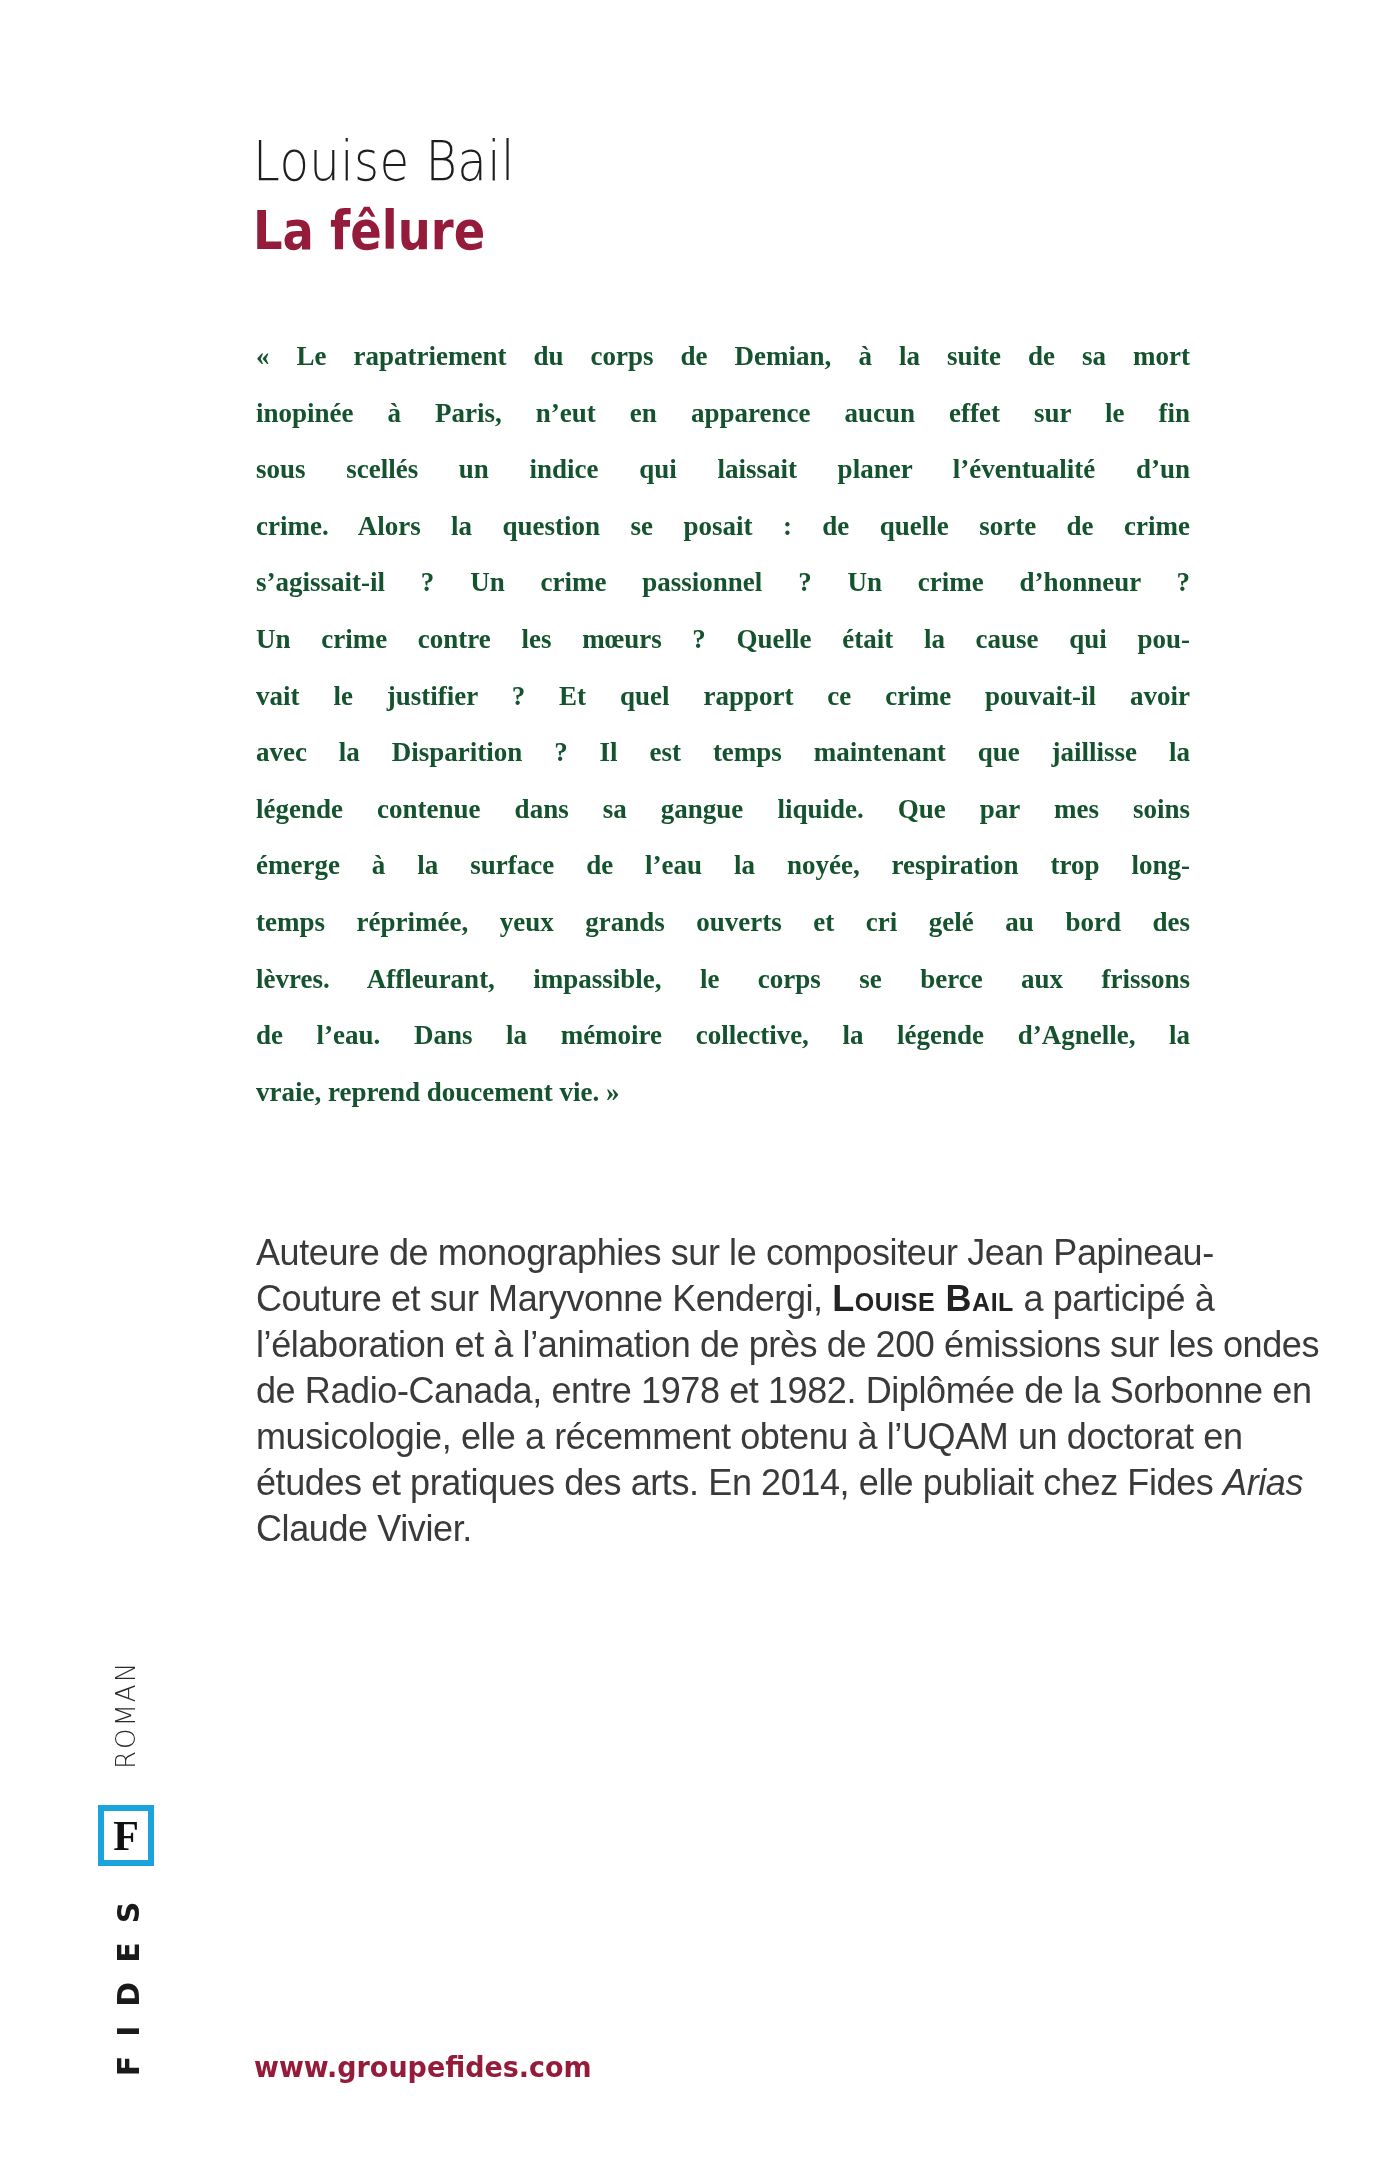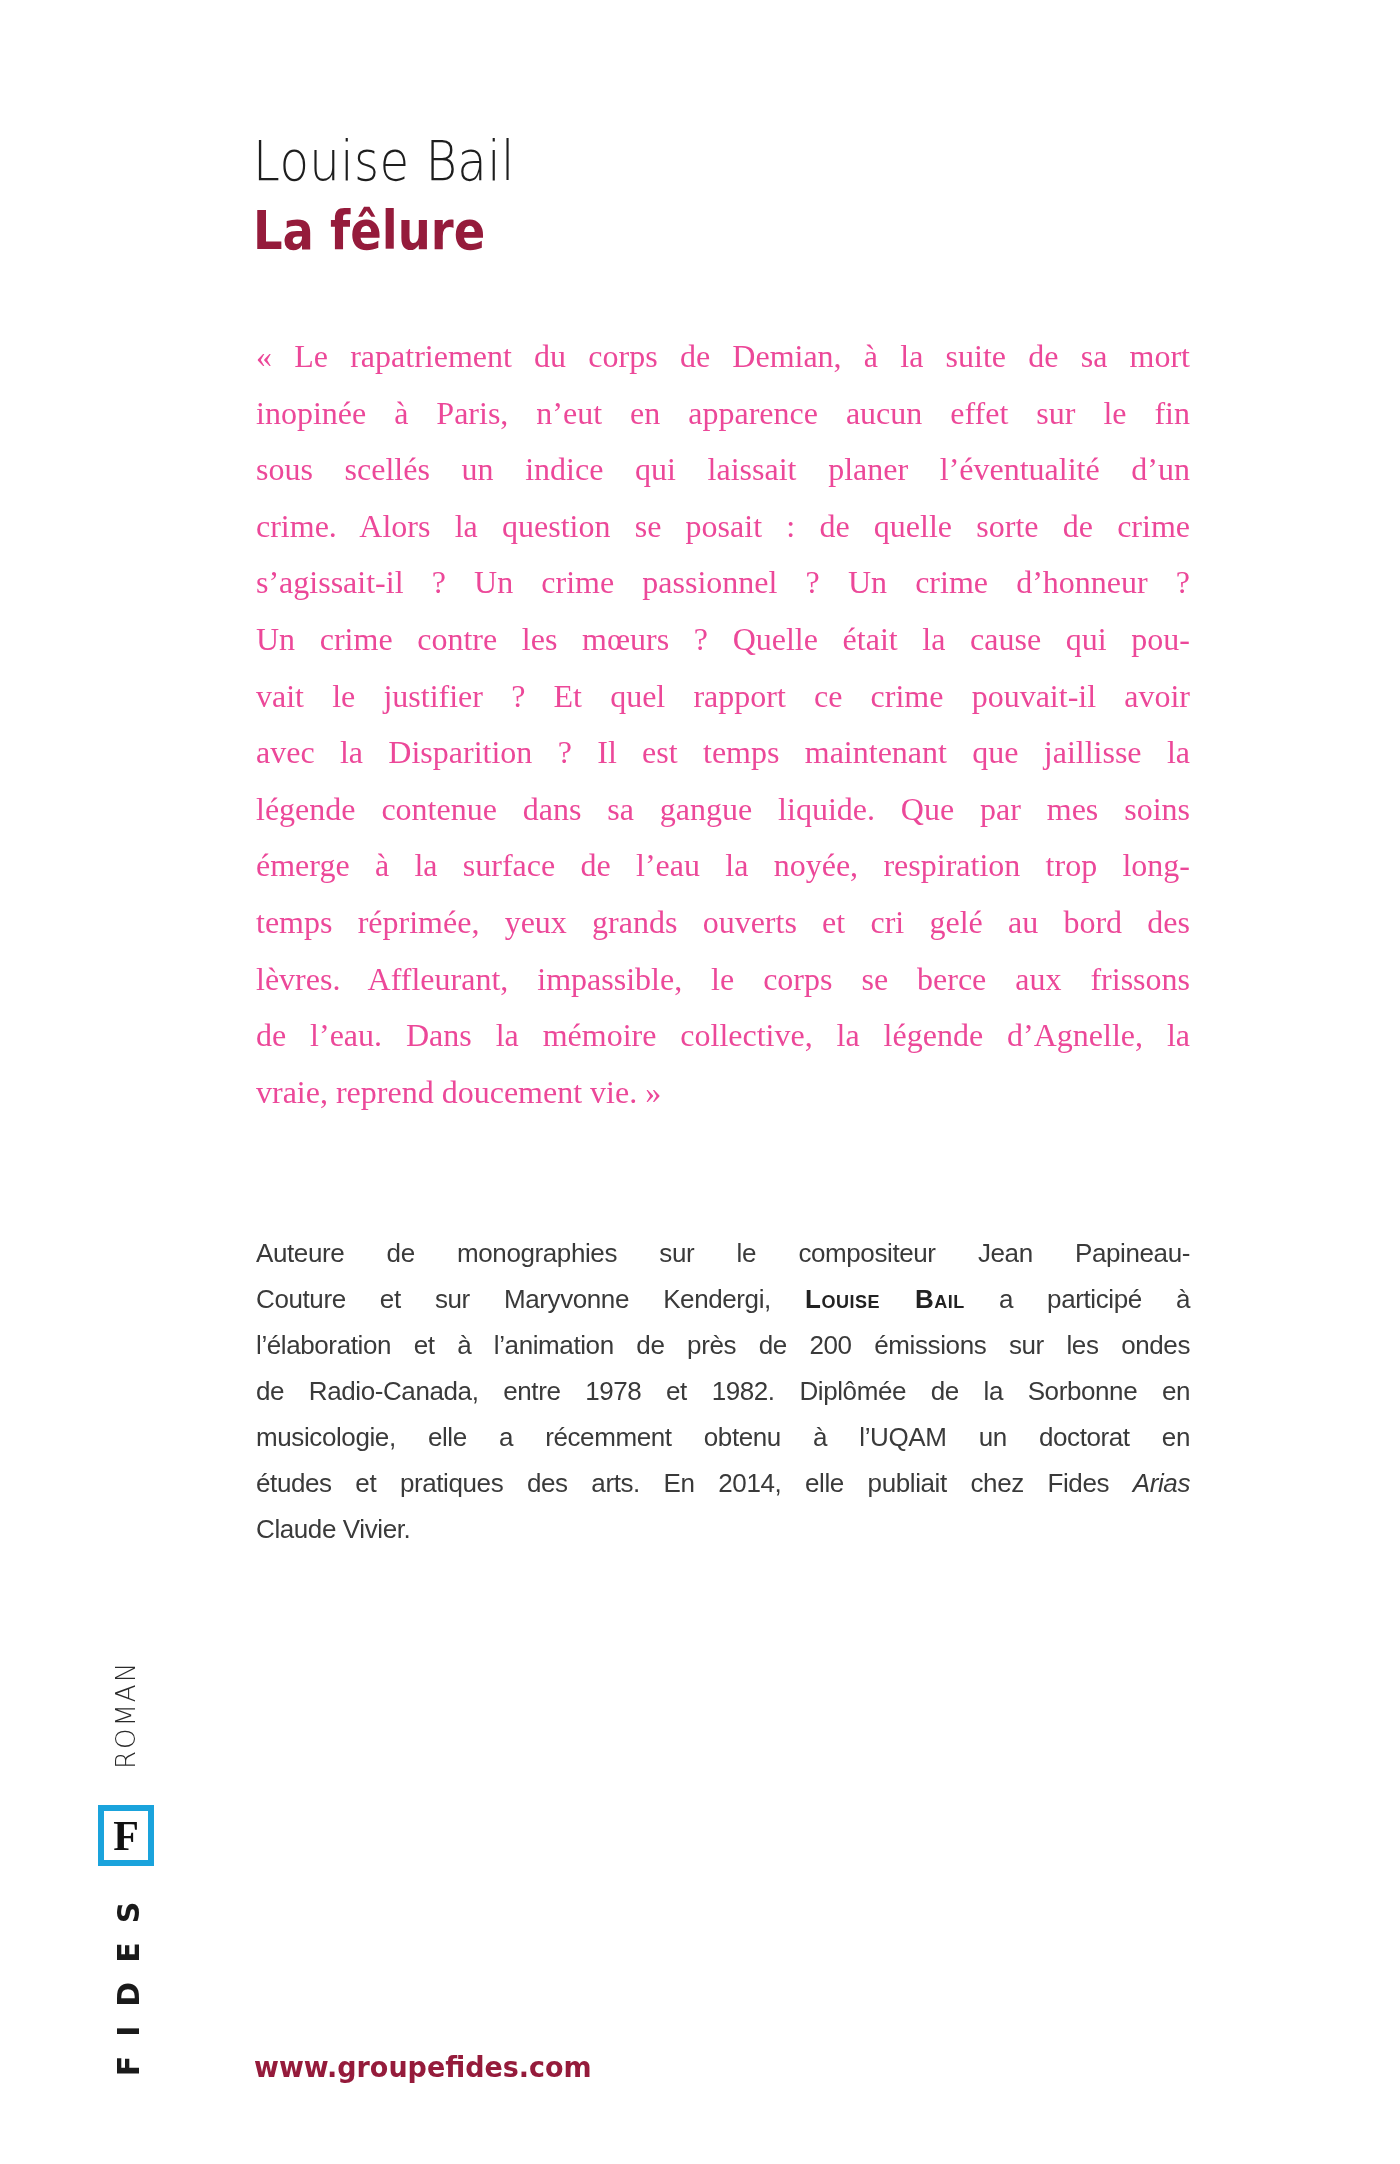--- a/index.html
+++ b/index.html
@@ -16,29 +16,29 @@
   .title {
     position: absolute; left: 253px; top: 180px;
     font-family: "DejaVu Sans", sans-serif; font-weight: bold;
     font-size: 54px; line-height: 70px;
     transform: scaleX(0.86); transform-origin: left top;
   }
 
   .quote {
     position: absolute; left: 256px; top: 312px; width: 934px;
     font-family: "Liberation Serif", "DejaVu Serif", serif;
-    font-size: 32px; line-height: 56.6px; color: #ec4899;
+    font-size: 27px; line-height: 56.6px; color: #14532d; font-weight: bold;
   }
   .quote .ln { display: block; white-space: nowrap; text-align: justify; text-align-last: justify; height: 56.6px; }
   .quote .ln.last { text-align-last: left; }
 
   .bio {
     position: absolute; left: 256px; top: 1214px; width: 934px;
     font-family: "Liberation Sans", sans-serif;
-    font-size: 26px; line-height: 46px; color: #3a3a3a;
+    font-size: 36px; line-height: 46px; color: #3a3a3a;
   }
   .bio .ln { display: block; white-space: nowrap; text-align: justify; text-align-last: justify; height: 46px; letter-spacing: -0.4px; }
   .bio .ln.last { text-align-last: left; }
   .bio .sc { font-weight: bold; font-variant: small-caps; color: #222; letter-spacing: 0.5px; }
   .bio em { font-style: italic; }
 
   .vert-roman {
     position: absolute; left: 114px; top: 1648px; width: 24px; height: 102px;
   }
   .vert-roman span {

